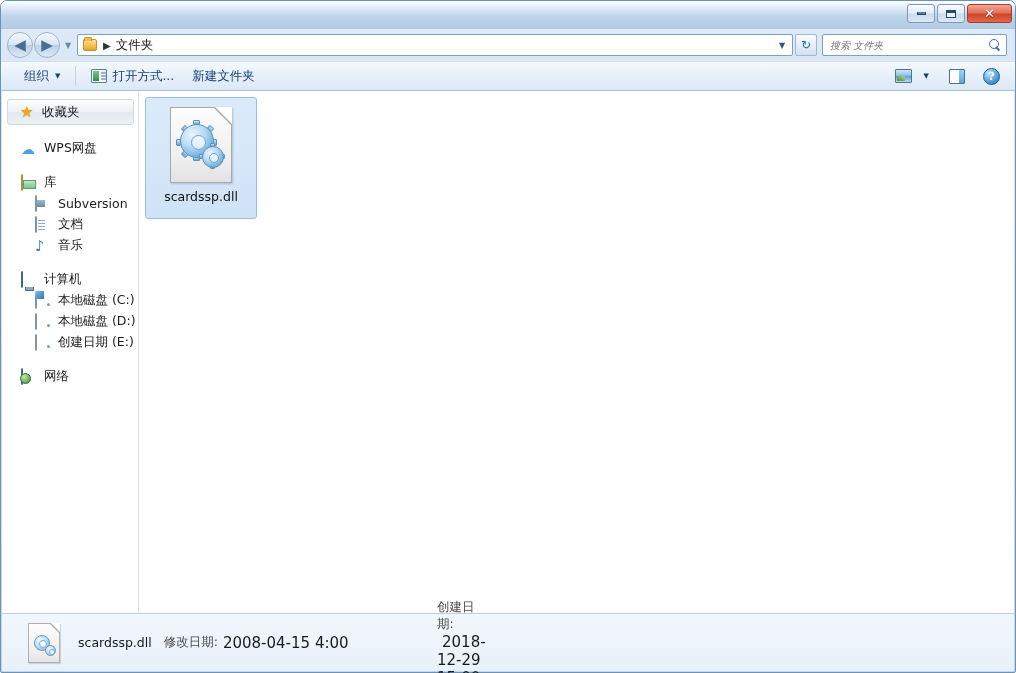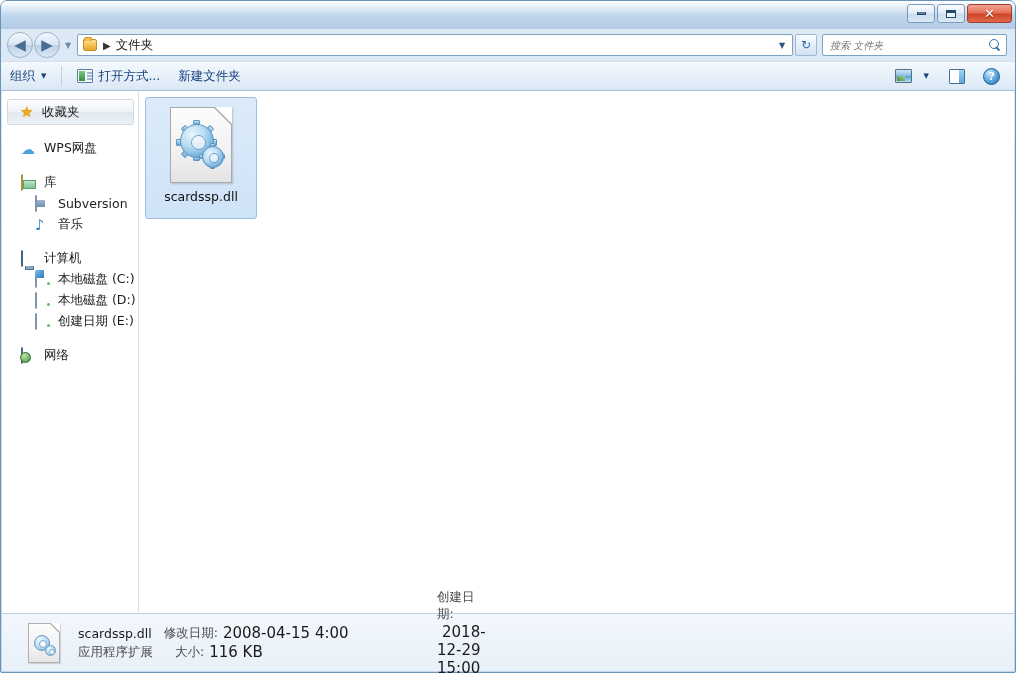--- a/index.html
+++ b/index.html
@@ -116,21 +116,21 @@
     content:""; position:absolute; left:7px; top:7px; width: 5px; height: 1.6px;
     background: #3b6fa8; transform: rotate(45deg); transform-origin: left center;
   }
 
   
   #toolbar {
     height: 30px; flex: 0 0 30px;
     background: linear-gradient(to bottom, #f4f9fd 0%, #e7f0f9 50%, #dbe8f5 100%);
     border-top: 1px solid #d4e0ec;
     border-bottom: 1px solid #a8c0d6;
-    display: flex; align-items: center; padding: 0 6px 0 0;
+    display: flex; align-items: center; padding: 0 6px 0 14px;
   }
   .tbitem {
     display: flex; align-items: center; height: 24px;
     padding: 0 8px; color: #15417e; font-size: 12.5px;
     border: 1px solid transparent; border-radius: 2px;
     white-space: nowrap;
   }
   .tbcaret { font-size: 7px; margin-left: 6px; color: #15417e; }
   .tbsep { width: 1px; height: 20px; background: #c2d2e2; margin: 0 6px; }
   .ico-open {
@@ -475,20 +475,24 @@
       </div>
 
       <div class="sgroup">
         <div class="srow">
           <span class="sicon"><span class="ic-lib"></span></span>
           <span>库</span>
         </div>
         <div class="srow child">
           <span class="sicon"><span class="ic-svn"></span></span>
           <span>Subversion</span>
+        </div>
+        <div class="srow child">
+          <span class="sicon"><span class="ic-doc"></span></span>
+          <span>文档</span>
         </div>
         <div class="srow child">
           <span class="sicon"><span class="ic-music">♪</span></span>
           <span>音乐</span>
         </div>
       </div>
 
       <div class="sgroup">
         <div class="srow">
           <span class="sicon"><span class="ic-pc"></span></span>
@@ -553,23 +557,16 @@
           <span class="gap-a"></span>
           <span class="st-lbl">修改日期:</span>
           <span style="width:5px;"></span>
           <span class="st-val">2008-04-15 4:00</span>
           <span class="st-col2">
             <span class="st-lbl">创建日期:</span>
             <span class="st-val" style="margin-left:5px;">2018-12-29 15:00</span>
           </span>
         </div>
       </div>
-      <div class="st-line">
-        <span class="st-type">应用程序扩展</span>
-        <span class="gap-b"></span>
-        <span class="st-lbl">大小:</span>
-        <span style="width:5px;"></span>
-        <span class="st-val">116 KB</span>
-      </div>
     </div>
   </div>
 
 </div>
 
 </body></html>

